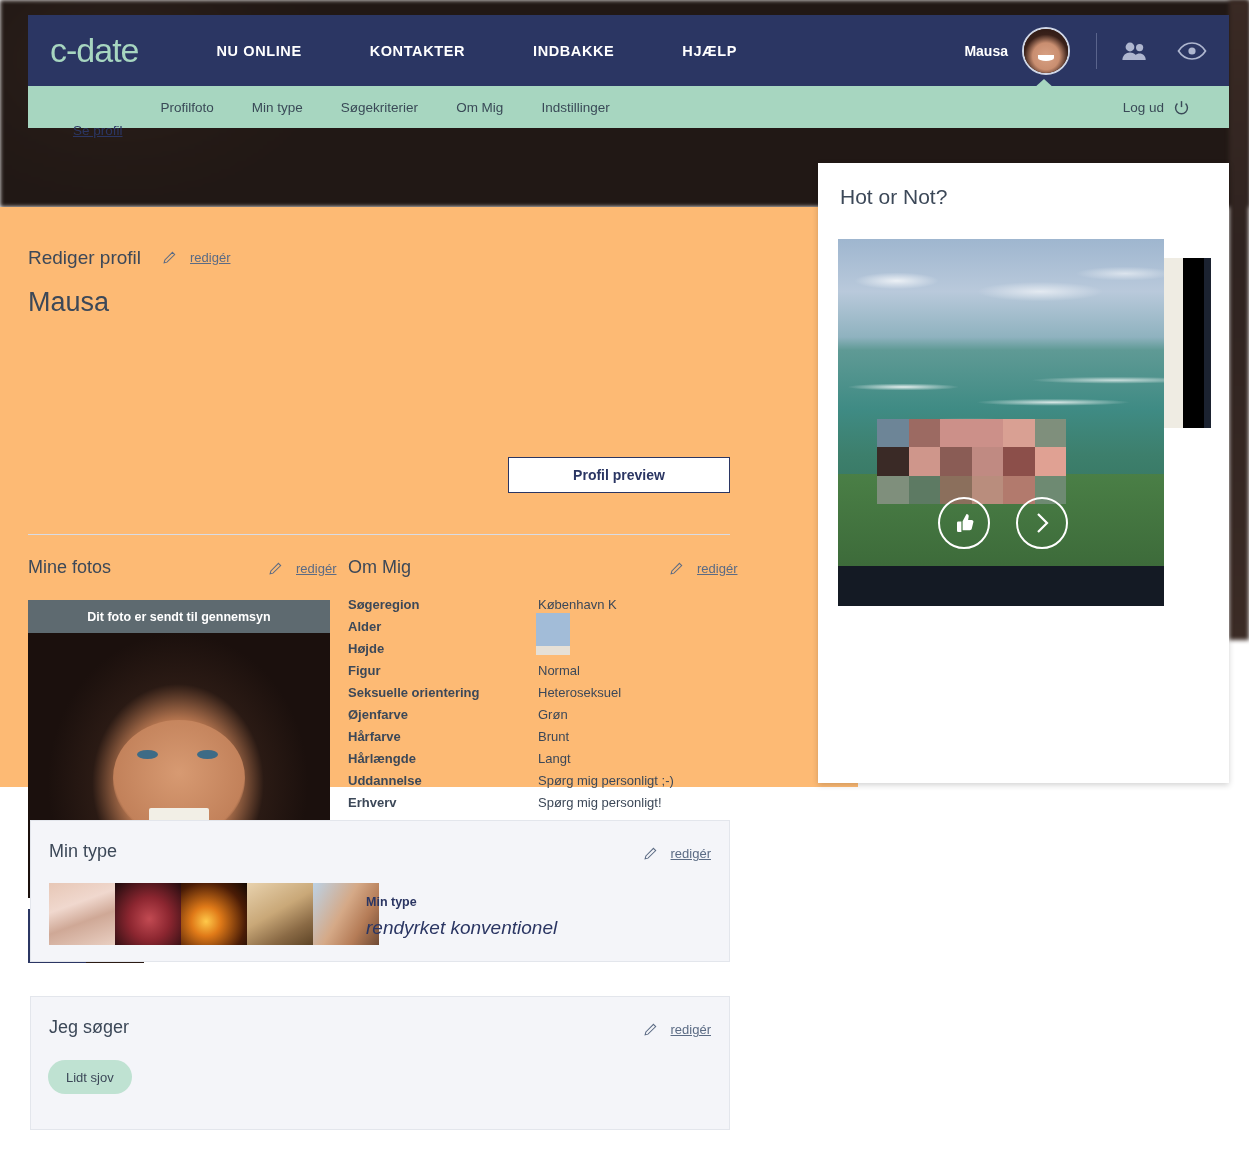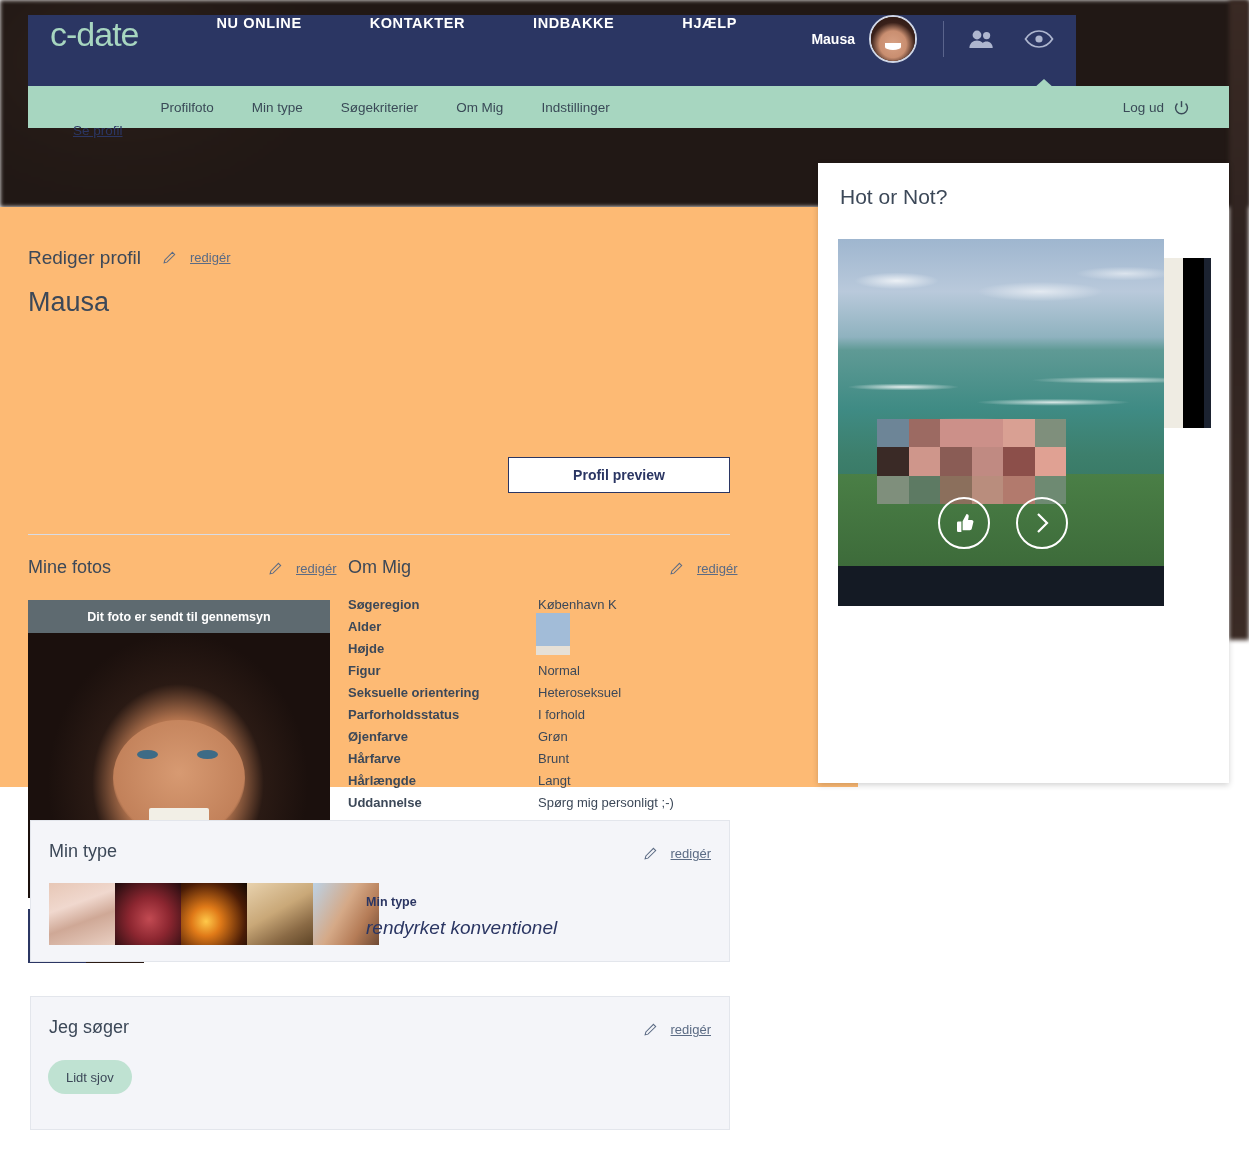--- a/index.html
+++ b/index.html
@@ -23,23 +23,23 @@
     filter: blur(2px);
   }
   #hero-bg-right {
     position: absolute; left: 1229px; top: 0; width: 20px; height: 640px;
     background: linear-gradient(180deg, #3a2a24 0%, #2f2320 40%, #3b2b25 100%);
     filter: blur(2px);
   }
 
   
   #topnav {
-    position: absolute; left: 28px; top: 15px; width: 1048px; height: 71px;
+    position: absolute; left: 28px; top: 15px; width: 1201px; height: 71px;
     background: #2b3663;
-    display: flex; align-items: flex-start;
+    display: flex; align-items: center;
   }
   .brand {
     margin-left: 22px; font-size: 34px; letter-spacing: -1px;
     color: #a7d6c0; font-weight: 400;
   }
   .mainlinks { display: flex; margin-left: 44px; }
   .mainlinks a {
     color: #ffffff; text-decoration: none; font-size: 14.5px;
     font-weight: bold; letter-spacing: .6px; padding: 0 34px;
   }
@@ -395,24 +395,20 @@
       <div class="k">Højde</div>
       <div class="v"></div>
     </div>
     <div class="row">
       <div class="k">Figur</div>
       <div class="v">Normal</div>
     </div>
     <div class="row">
       <div class="k">Seksuelle orientering</div>
       <div class="v">Heteroseksuel</div>
-    </div>
-    <div class="row">
-      <div class="k">Parforholdsstatus</div>
-      <div class="v">I forhold</div>
     </div>
     <div class="row">
       <div class="k">Øjenfarve</div>
       <div class="v">Grøn</div>
     </div>
     <div class="row">
       <div class="k">Hårfarve</div>
       <div class="v">Brunt</div>
     </div>
     <div class="row">

